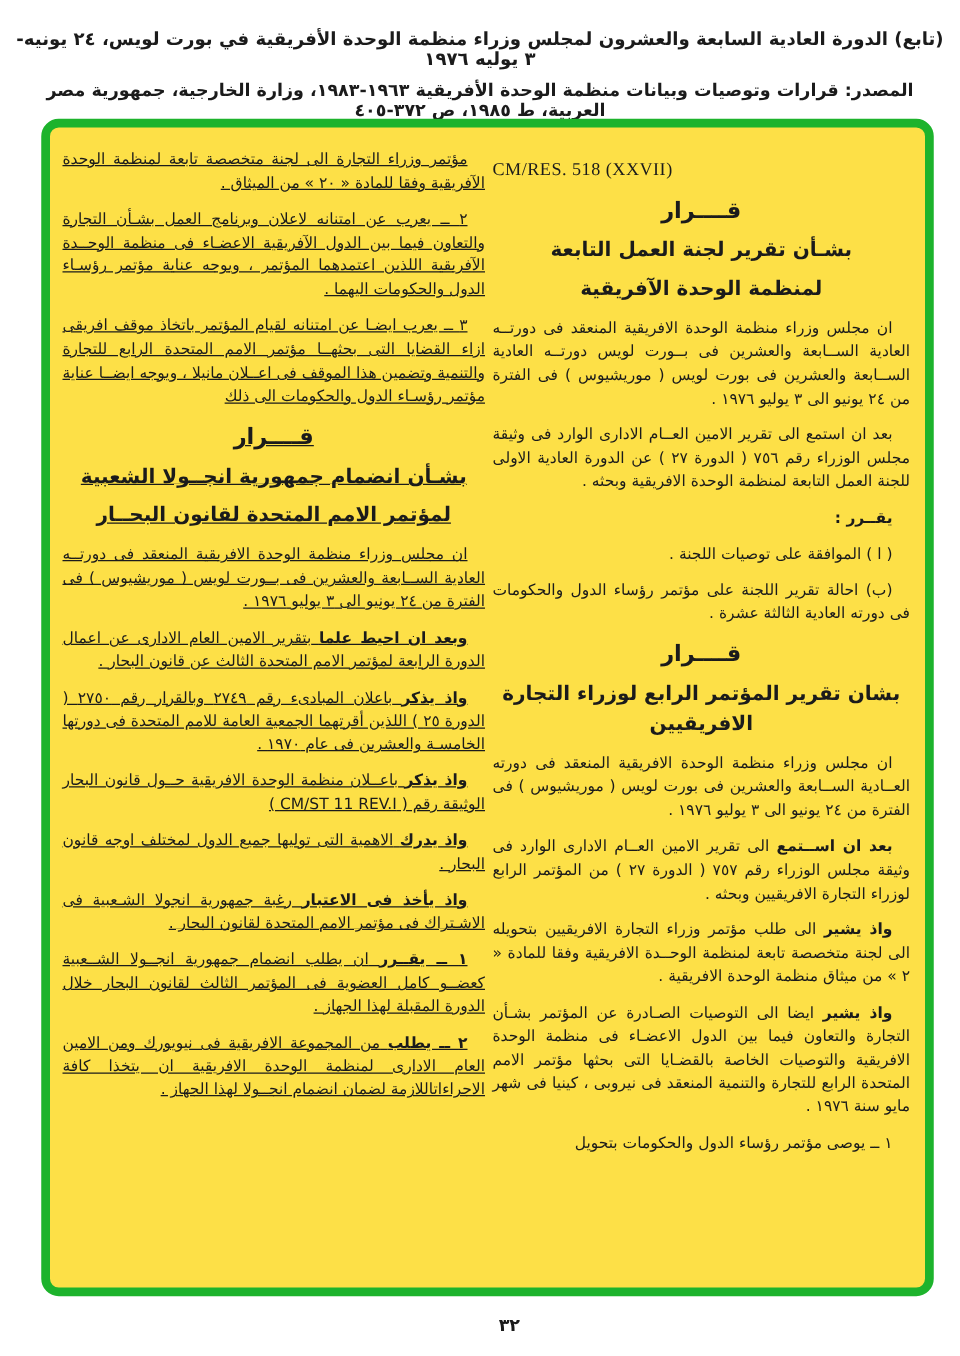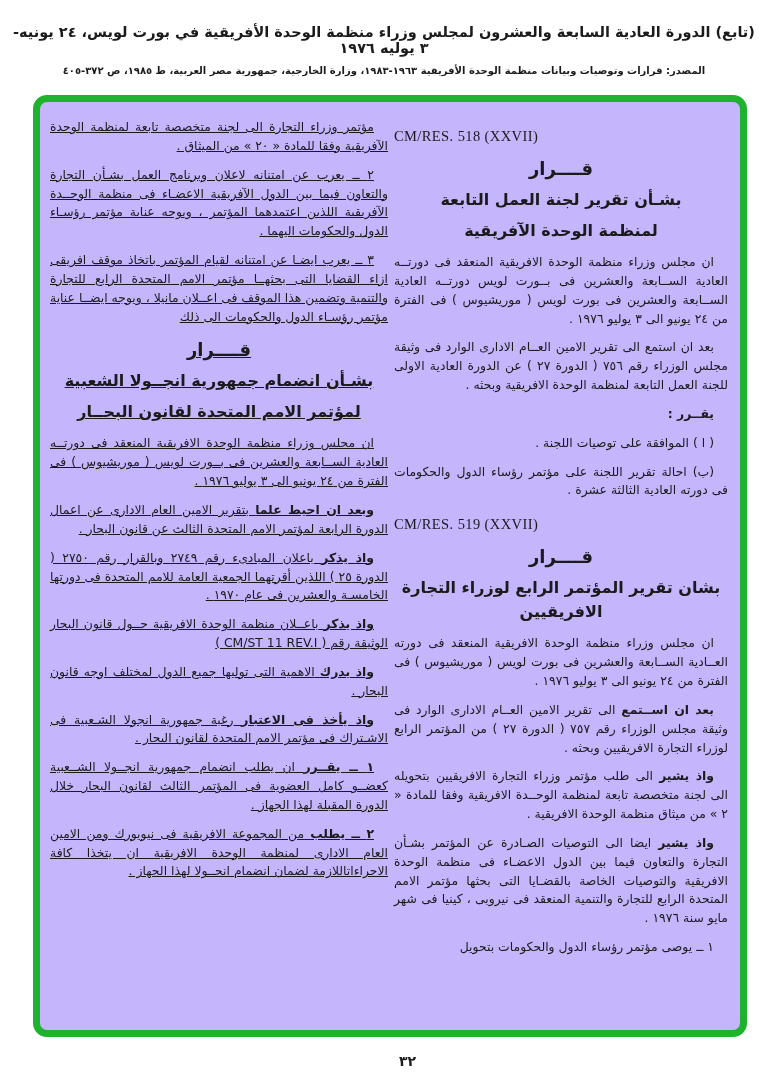--- a/index.html
+++ b/index.html
@@ -4,25 +4,25 @@
 <style>
   html,body{margin:0;padding:0;}
   body{
     width:768px;height:1085px;position:relative;
     background:#ffffff;color:#1b1b1b;
     font-family:"DejaVu Sans",sans-serif;
     overflow:hidden;
   }
   .header{position:absolute;top:24px;left:10px;right:10px;text-align:center;direction:rtl;}
   .header-line1{font-weight:bold;font-size:14.5px;letter-spacing:0;}
-  .header-line2{font-weight:bold;font-size:10px;margin-top:9px;}
+  .header-line2{font-weight:bold;font-size:14px;margin-top:9px;}
   .frame{
     position:absolute;left:33px;top:95px;width:714px;height:942px;
     border:7px solid #1db32c;border-radius:14px;box-sizing:border-box;
-    background:#c4b5fd;
+    background:#fde047;
   }
   .col{position:absolute;direction:rtl;}
   .col-right{top:10px;right:12px;width:334px;}
   .col-left{top:6px;left:10px;width:338px;text-decoration:underline;}
   .docnum{
     direction:ltr;text-align:left;
     font-family:"Liberation Serif","DejaVu Serif",serif;
     font-size:14.5px;letter-spacing:.4px;margin:16px 0 4px;
   }
   .heading{text-align:center;font-weight:bold;font-size:18px;margin:13px 0 9px;}
@@ -50,21 +50,20 @@
   <div class="col col-right" id="col-right">
       <div class="docnum"><span>CM/RES. 518 (XXVII)</span></div>
       <div class="heading"><span>قــــرار</span></div>
       <div class="subheading"><span>بشـأن تقرير لجنة العمل التابعة</span></div>
       <div class="subheading"><span>لمنظمة الوحدة الآفريقية</span></div>
       <div class="para"><span>ان مجلس وزراء منظمة الوحدة الافريقية المنعقد فى دورتــه العادية الســابعة والعشرين فى بــورت لويس دورتــه العادية الســابعة والعشرين فى بورت لويس ( موريشيوس ) فى الفترة من ٢٤ يونيو الى ٣ يوليو ١٩٧٦ .</span></div>
       <div class="para"><span>بعد ان استمع الى تقرير الامين العــام الادارى الوارد فى وثيقة مجلس الوزراء رقم ٧٥٦ ( الدورة ٢٧ ) عن الدورة العادية الاولى للجنة العمل التابعة لمنظمة الوحدة الافريقية وبحثه .</span></div>
       <div class="para"><span class="lead">يقــرر :</span></div>
       <div class="para"><span>( ا ) الموافقة على توصيات اللجنة .</span></div>
       <div class="para"><span>(ب) احالة تقرير اللجنة على مؤتمر رؤساء الدول والحكومات فى دورته العادية الثالثة عشرة .</span></div>
-      <div class="docnum"><span>CM/RES. 519 (XXVII)</span></div>
       <div class="heading"><span>قــــرار</span></div>
       <div class="subheading"><span>بشان تقرير المؤتمر الرابع لوزراء التجارة الافريقيين</span></div>
       <div class="para"><span>ان مجلس وزراء منظمة الوحدة الافريقية المنعقد فى دورته العــادية الســابعة والعشرين فى بورت لويس ( موريشيوس ) فى الفترة من ٢٤ يونيو الى ٣ يوليو ١٩٧٦ .</span></div>
       <div class="para"><span class="lead">بعد ان اســتمع</span> <span>الى تقرير الامين العــام الادارى الوارد فى وثيقة مجلس الوزراء رقم ٧٥٧ ( الدورة ٢٧ ) من المؤتمر الرابع لوزراء التجارة الافريقيين وبحثه .</span></div>
       <div class="para"><span class="lead">واذ يشير</span> <span>الى طلب مؤتمر وزراء التجارة الافريقيين بتحويله الى لجنة متخصصة تابعة لمنظمة الوحــدة الافريقية وفقا للمادة « ٢ » من ميثاق منظمة الوحدة الافريقية .</span></div>
       <div class="para"><span class="lead">واذ يشير</span> <span>ايضا الى التوصيات الصـادرة عن المؤتمر بشـأن التجارة والتعاون فيما بين الدول الاعضـاء فى منظمة الوحدة الافريقية والتوصيات الخاصة بالقضـايا التى بحثها مؤتمر الامم المتحدة الرابع للتجارة والتنمية المنعقد فى نيروبى ، كينيا فى شهر مايو سنة ١٩٧٦ .</span></div>
       <div class="para"><span>١ ــ يوصى مؤتمر رؤساء الدول والحكومات بتحويل</span></div>
     </div>
   <div class="col col-left" id="col-left">
       <div class="para"><span>مؤتمر وزراء التجارة الى لجنة متخصصة تابعة لمنظمة الوحدة الآفريقية وفقا للمادة « ٢٠ » من الميثاق .</span></div>

